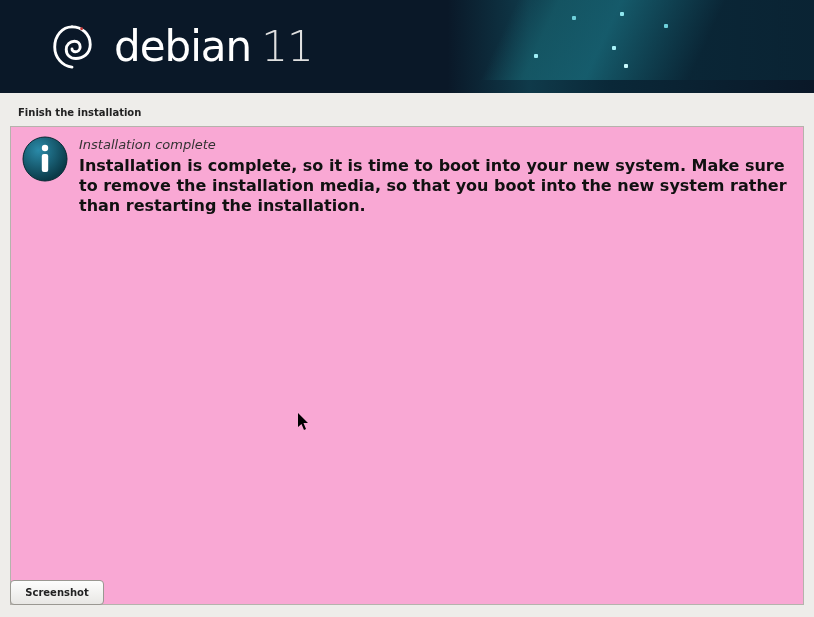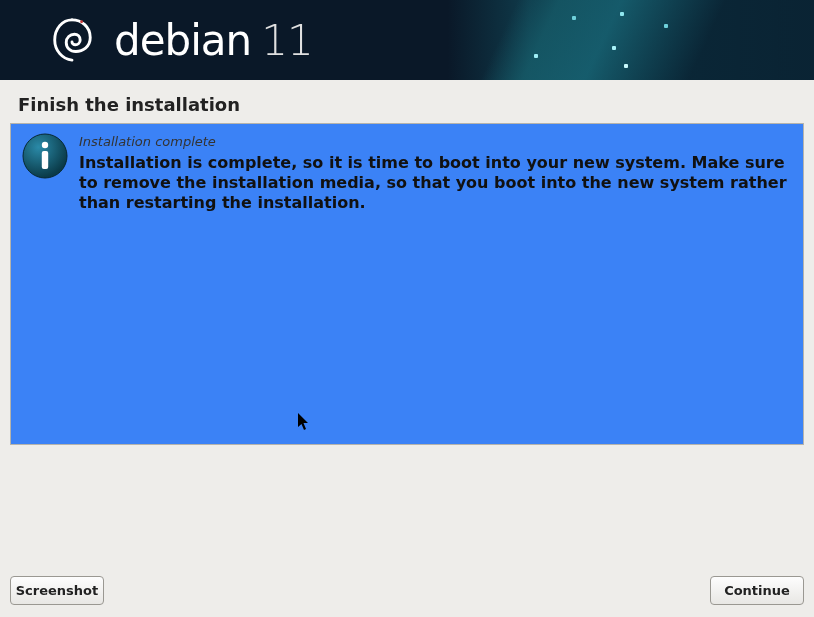--- a/index.html
+++ b/index.html
@@ -4,21 +4,21 @@
   <style>
     * { margin: 0; padding: 0; box-sizing: border-box; }
     body {
       width: 814px;
       height: 617px;
       font-family: "DejaVu Sans", "Liberation Sans", Arial, sans-serif;
       background: #eeedea;
       overflow: hidden;
     }
     .header {
-      height: 80px;
+      height: 93px;
       background: linear-gradient(90deg, #0a1828 0%, #0a1828 55%, #0f3a4a 65%, #0a2838 75%, #0a1828 100%);
       position: relative;
       display: flex;
       align-items: center;
       padding-left: 48px;
     }
     .header-accent {
       position: absolute;
       right: 0;
       top: 0;
@@ -62,29 +62,29 @@
       color: #fff;
       letter-spacing: -1px;
     }
     .wordmark .ver {
       font-weight: 300;
       color: #e0e0e0;
       margin-left: 10px;
     }
     .page-title {
       padding: 14px 28px 8px 18px;
-      font-size: 18px;
+      font-size: 10px;
       font-weight: bold;
       color: #222;
     }
     .content-frame {
       margin: 0 10px;
       border: 1px solid #b5b3ac;
-      background: #3b82f6;
-      height: 322px;
+      background: #f9a8d4;
+      height: 479px;
       padding: 8px 10px;
     }
     .msg-row {
       display: flex;
       align-items: flex-start;
       gap: 10px;
     }
     .info-icon {
       width: 48px;
       height: 48px;
@@ -108,21 +108,21 @@
       position: absolute;
       bottom: 12px;
       left: 10px;
       right: 10px;
       display: flex;
       align-items: center;
     }
     .button-bar .spacer { flex: 1; }
     button.btn {
       font-family: inherit;
-      font-size: 13px;
+      font-size: 10px;
       font-weight: bold;
       color: #222;
       background: linear-gradient(#fdfdfd, #e8e7e4);
       border: 1px solid #9a9892;
       border-radius: 4px;
       padding: 6px 2px;
       min-width: 94px;
       cursor: pointer;
       margin-left: 6px;
     }
@@ -184,18 +184,17 @@
     <div class="msg-text">
       <div class="msg-heading">Installation complete</div>
       <div class="msg-body">Installation is complete, so it is time to boot into your new system. Make sure to remove the installation media, so that you boot into the new system rather than restarting the installation.</div>
     </div>
   </div>
 </div>
 
 <div class="button-bar">
   <button class="btn">Screenshot</button>
   <div class="spacer"></div>
-  <button class="btn">Continue</button>
 </div>
 
 <svg class="cursor" viewBox="0 0 12 18">
   <path d="M0 0 L0 14 L3.5 11 L6 17 L8 16 L5.5 10 L10 10 Z" fill="#000"></path>
 </svg>
 
 </body></html>

